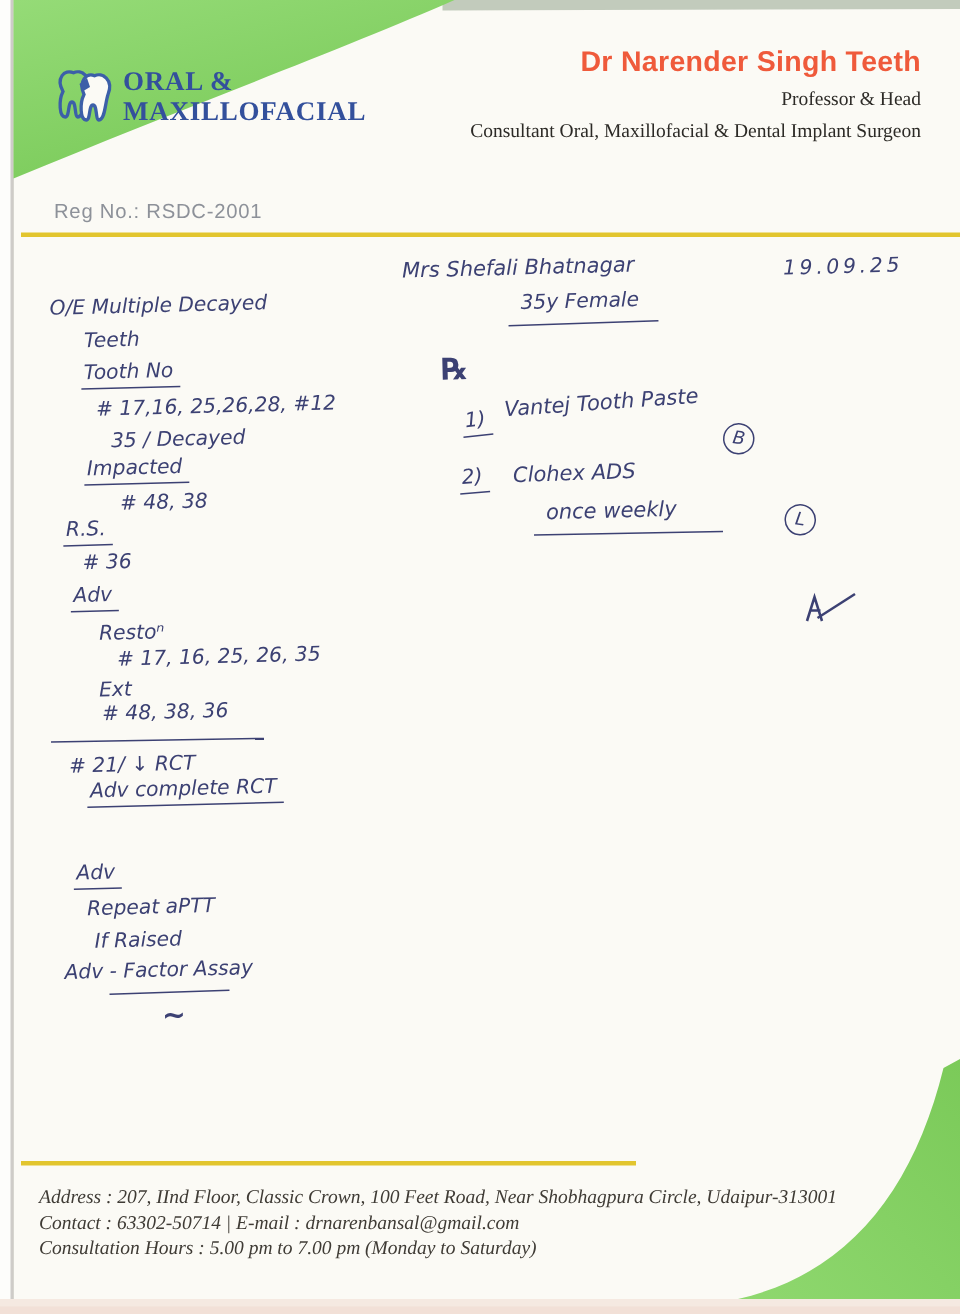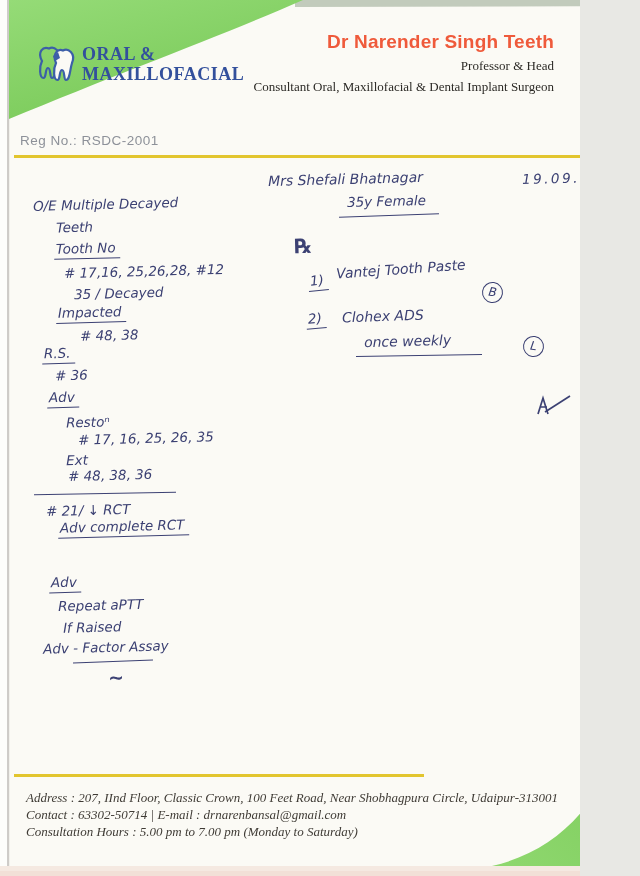--- a/index.html
+++ b/index.html
@@ -1,34 +1,34 @@
 <!DOCTYPE html>
 <html><head>
 <meta charset="utf-8">
 <style>
   html,body{margin:0;padding:0;background:#e8e8e4;}
   .page{
-    position:relative; width:580px; height:876px; overflow:hidden;
+    position:relative; width:640px; height:876px; overflow:hidden;
     background:#fbfaf5;
     font-family:"Liberation Sans", sans-serif;
   }
   .bg{position:absolute; inset:0; z-index:0;}
   .rule{position:absolute; height:3px; background:#e2c52e; z-index:2;}
   .rule-top{left:14px; top:155px; width:626px;}
   .rule-footer{left:14px; top:774px; width:410px;}
 
   
   .logo{position:absolute; left:34px; top:44px; z-index:3; display:flex; align-items:flex-start;}
   .logo-text{margin-left:4px; font-family:"Liberation Serif", serif; font-weight:bold;
     color:#33509c; line-height:20px; font-size:18px; letter-spacing:.5px;}
   .hdr{position:absolute; top:31px; right:26px; z-index:3; text-align:right;}
   .hdr .name{font-size:19px; font-weight:bold; color:#ef5a3b; letter-spacing:.2px;}
   .hdr .qual{margin-top:4px; font-size:12.5px; font-weight:bold; color:#1d1d1b;}
   .hdr .serifline{margin-top:5px; font-family:"Liberation Serif", serif; font-size:13px; color:#2c2a26;}
-  .regno{position:absolute; left:20px; top:133px; z-index:3; font-size:13.5px;
+  .regno{position:absolute; left:36px; top:133px; z-index:3; font-size:13.5px;
     color:#8d9199; letter-spacing:.5px;}
 
   
   .hw{position:absolute; z-index:4; font-family:"DejaVu Sans", sans-serif;
     font-style:italic; font-size:13.5px; color:#3c4173; white-space:nowrap;
     transform:rotate(-1.5deg);}
   .u{border-bottom:1.5px solid #3c4173; padding:0 4px 2px 2px;}
   .inkline{position:absolute; z-index:4; height:0; border-top:1.6px solid #3c4173;}
   .circle-mark{position:absolute; z-index:4; width:19px; height:19px; border:1.6px solid #3c4173;
     border-radius:50%; color:#3c4173; font-family:"DejaVu Sans", sans-serif; font-style:italic;

